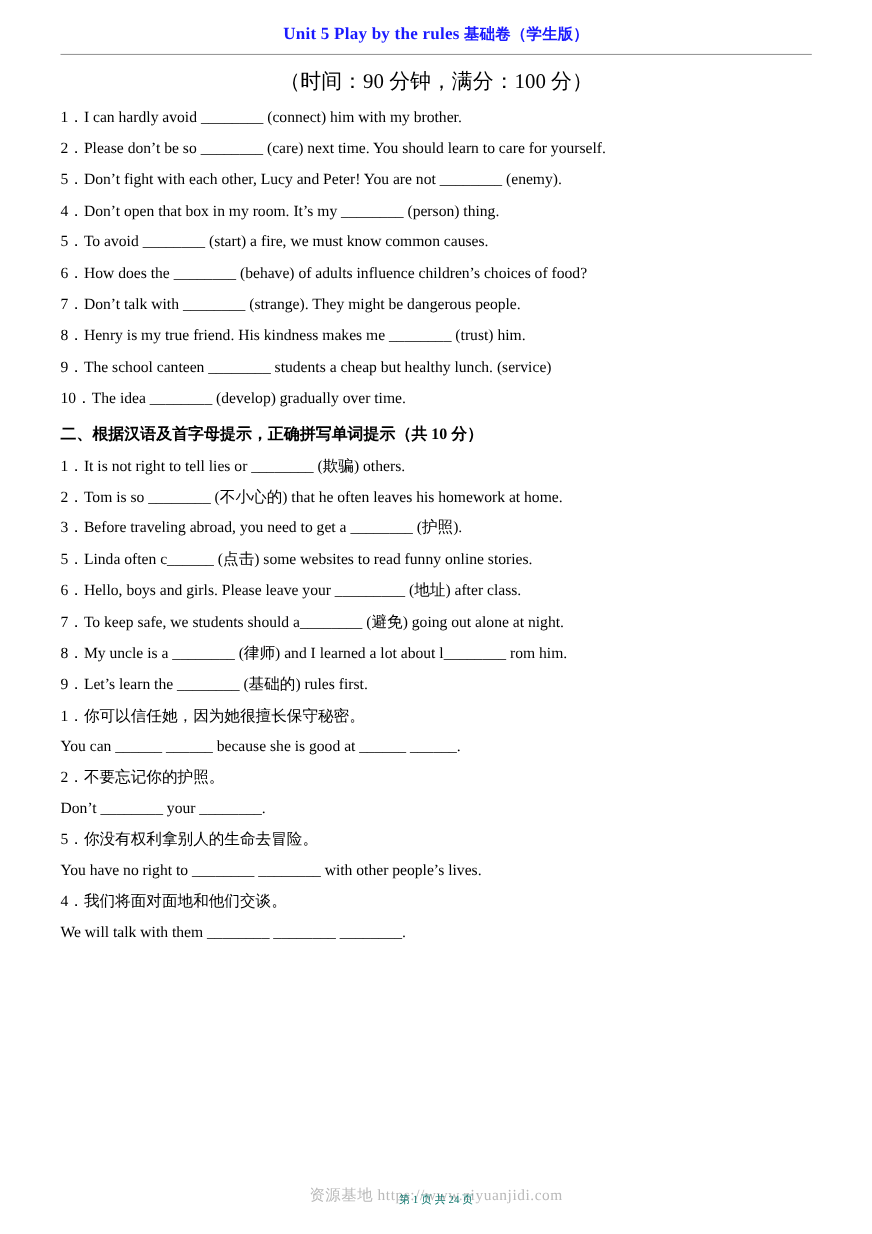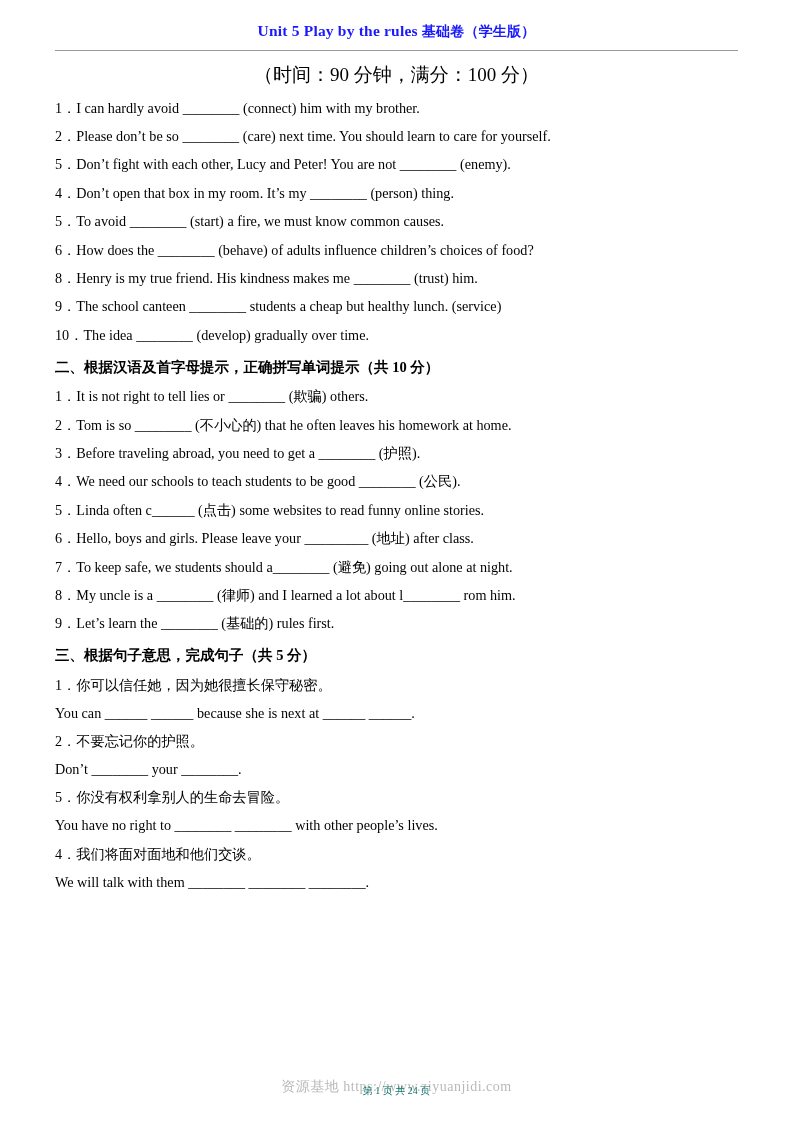--- a/index.html
+++ b/index.html
@@ -96,38 +96,37 @@
   <div class="hr"></div>
 
   <div class="exam-info">（时间：90 分钟，满分：100 分）</div>
 
   <div class="q">1．I can hardly avoid ________ (connect) him with my brother.</div>
   <div class="q">2．Please don’t be so ________ (care) next time. You should learn to care for yourself.</div>
   <div class="q">5．Don’t fight with each other, Lucy and Peter! You are not ________ (enemy).</div>
   <div class="q">4．Don’t open that box in my room. It’s my ________ (person) thing.</div>
   <div class="q">5．To avoid ________ (start) a fire, we must know common causes.</div>
   <div class="q">6．How does the ________ (behave) of adults influence children’s choices of food?</div>
+  <div class="q">7．Don’t talk with ________ (strange). They might be dangerous people.</div>
   <div class="q">8．Henry is my true friend. His kindness makes me ________ (trust) him.</div>
   <div class="q">9．The school canteen ________ students a cheap but healthy lunch. (service)</div>
   <div class="q">10．The idea ________ (develop) gradually over time.</div>
 
   <div class="section-head">二、根据汉语及首字母提示，正确拼写单词提示（共 10 分）</div>
   <div class="q">1．It is not right to tell lies or ________ (欺骗) others.</div>
   <div class="q">2．Tom is so ________ (不小心的) that he often leaves his homework at home.</div>
   <div class="q">3．Before traveling abroad, you need to get a ________ (护照).</div>
-  <div class="q">4．We need our schools to teach students to be good ________ (公民).</div>
   <div class="q">5．Linda often c______ (点击) some websites to read funny online stories.</div>
   <div class="q">6．Hello, boys and girls. Please leave your _________ (地址) after class.</div>
   <div class="q">7．To keep safe, we students should a________ (避免) going out alone at night.</div>
   <div class="q">8．My uncle is a ________ (律师) and I learned a lot about l________ rom him.</div>
   <div class="q">9．Let’s learn the ________ (基础的) rules first.</div>
 
-  <div class="section-head">三、根据句子意思，完成句子（共 5 分）</div>
   <div class="q">1．你可以信任她，因为她很擅长保守秘密。</div>
-  <div class="ans-line">You can ______ ______ because she is next at ______ ______.</div>
+  <div class="ans-line">You can ______ ______ because she is good at ______ ______.</div>
   <div class="q">2．不要忘记你的护照。</div>
   <div class="ans-line">Don’t ________ your ________.</div>
   <div class="q">5．你没有权利拿别人的生命去冒险。</div>
   <div class="ans-line">You have no right to ________ ________ with other people’s lives.</div>
   <div class="q">4．我们将面对面地和他们交谈。</div>
   <div class="ans-line">We will talk with them ________ ________ ________.</div>
 
   <div class="watermark">资源基地 https://www.ziyuanjidi.com</div>
   <div class="pagenum">第 1 页 共 24 页</div>
 

